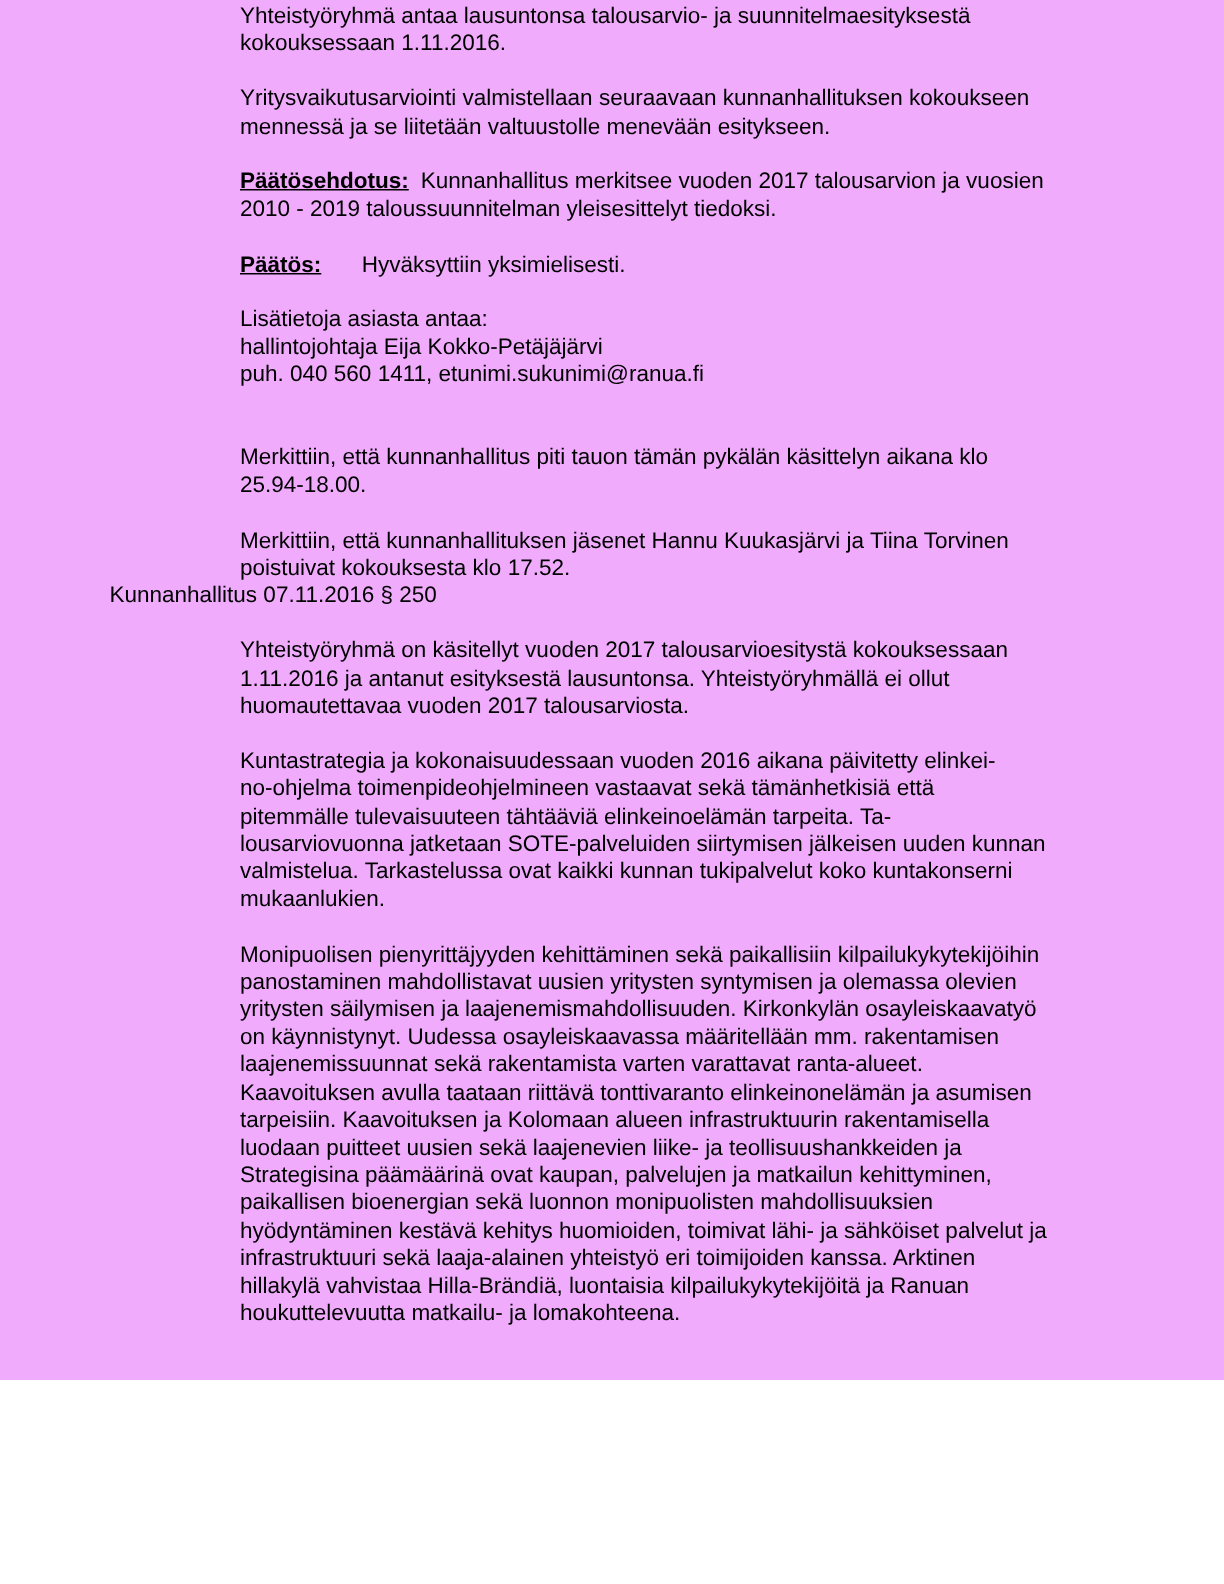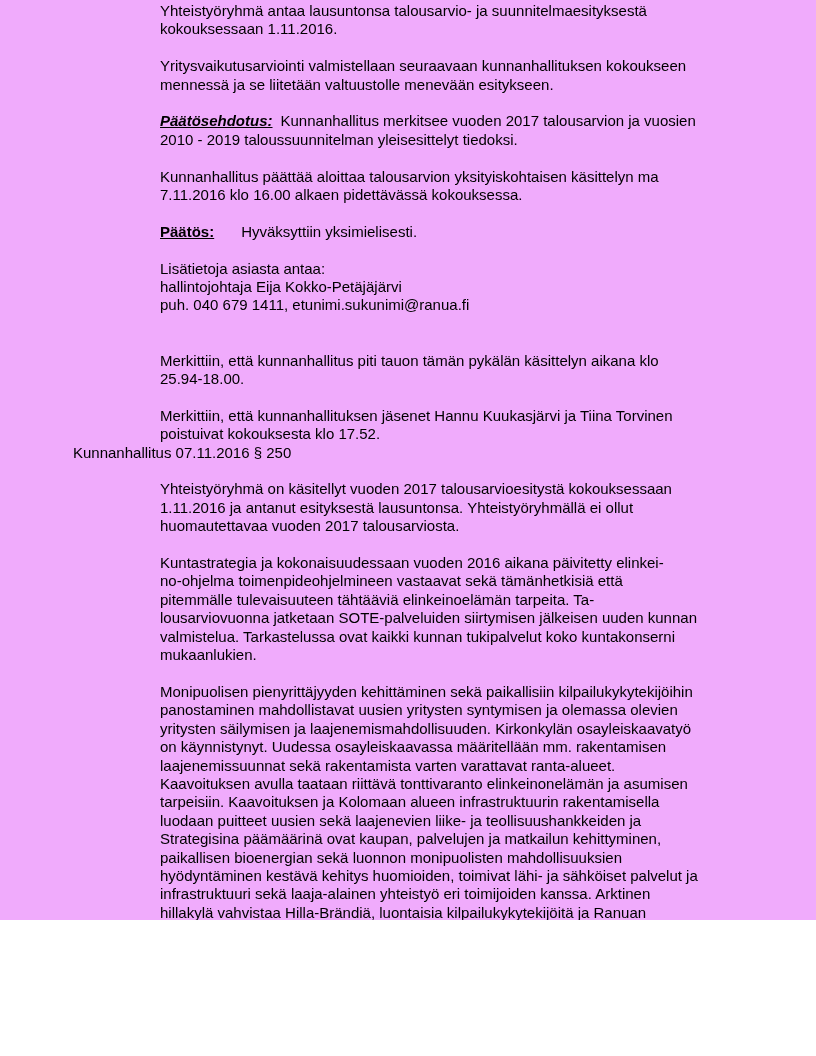--- a/index.html
+++ b/index.html
@@ -27,44 +27,42 @@
   .para {
     margin: 0 0 18.4px 0;
     white-space: pre-line;
   }
   .para.gap2 { margin-bottom: 36.8px; }
   .para.gap0 { margin-bottom: 0; }
   .label {
     font-weight: bold;
     text-decoration: underline;
   }
-  .label.gap-sm { margin-right: 8px; font-style: italic; }
+  .label.gap-sm { margin-right: 8px; }
   .label.gap-lg { margin-right: 27px; }
   .marginal {
     margin: 0 0 18.4px -87px;
     white-space: pre-line;
   }
 </style>
 </head>
 <body>
 
 <div class="page">
   <div class="doc">
     <p class="para">Yhteistyöryhmä antaa lausuntonsa talousarvio- ja suunnitelmaesityksestä
 kokouksessaan 1.11.2016.</p>
     <p class="para">Yritysvaikutusarviointi valmistellaan seuraavaan kunnanhallituksen kokoukseen
 mennessä ja se liitetään valtuustolle menevään esitykseen.</p>
     <p class="para"><span class="label gap-sm">Päätösehdotus:</span><span>Kunnanhallitus merkitsee vuoden 2017 talousarvion ja vuosien
 2010 - 2019 taloussuunnitelman yleisesittelyt tiedoksi.</span></p>
-    <p class="para">Kunnanhallitus päättää aloittaa talousarvion yksityiskohtaisen käsittelyn ma
-7.11.2016 klo 16.00 alkaen pidettävässä kokouksessa.</p>
     <p class="para"><span class="label gap-lg">Päätös:</span><span>Hyväksyttiin yksimielisesti.</span></p>
     <p class="para gap2">Lisätietoja asiasta antaa:
 hallintojohtaja Eija Kokko-Petäjäjärvi
-puh. 040 679 1411, etunimi.sukunimi@ranua.fi</p>
+puh. 040 560 1411, etunimi.sukunimi@ranua.fi</p>
     <p class="para">Merkittiin, että kunnanhallitus piti tauon tämän pykälän käsittelyn aikana klo
 25.94-18.00.</p>
     <p class="para gap0">Merkittiin, että kunnanhallituksen jäsenet Hannu Kuukasjärvi ja Tiina Torvinen
 poistuivat kokouksesta klo 17.52.</p>
     <div class="marginal">Kunnanhallitus 07.11.2016 § 250</div>
     <p class="para">Yhteistyöryhmä on käsitellyt vuoden 2017 talousarvioesitystä kokouksessaan
 1.11.2016 ja antanut esityksestä lausuntonsa. Yhteistyöryhmällä ei ollut
 huomautettavaa vuoden 2017 talousarviosta.</p>
     <p class="para">Kuntastrategia ja kokonaisuudessaan vuoden 2016 aikana päivitetty elinkei-
 no-ohjelma toimenpideohjelmineen vastaavat sekä tämänhetkisiä että

